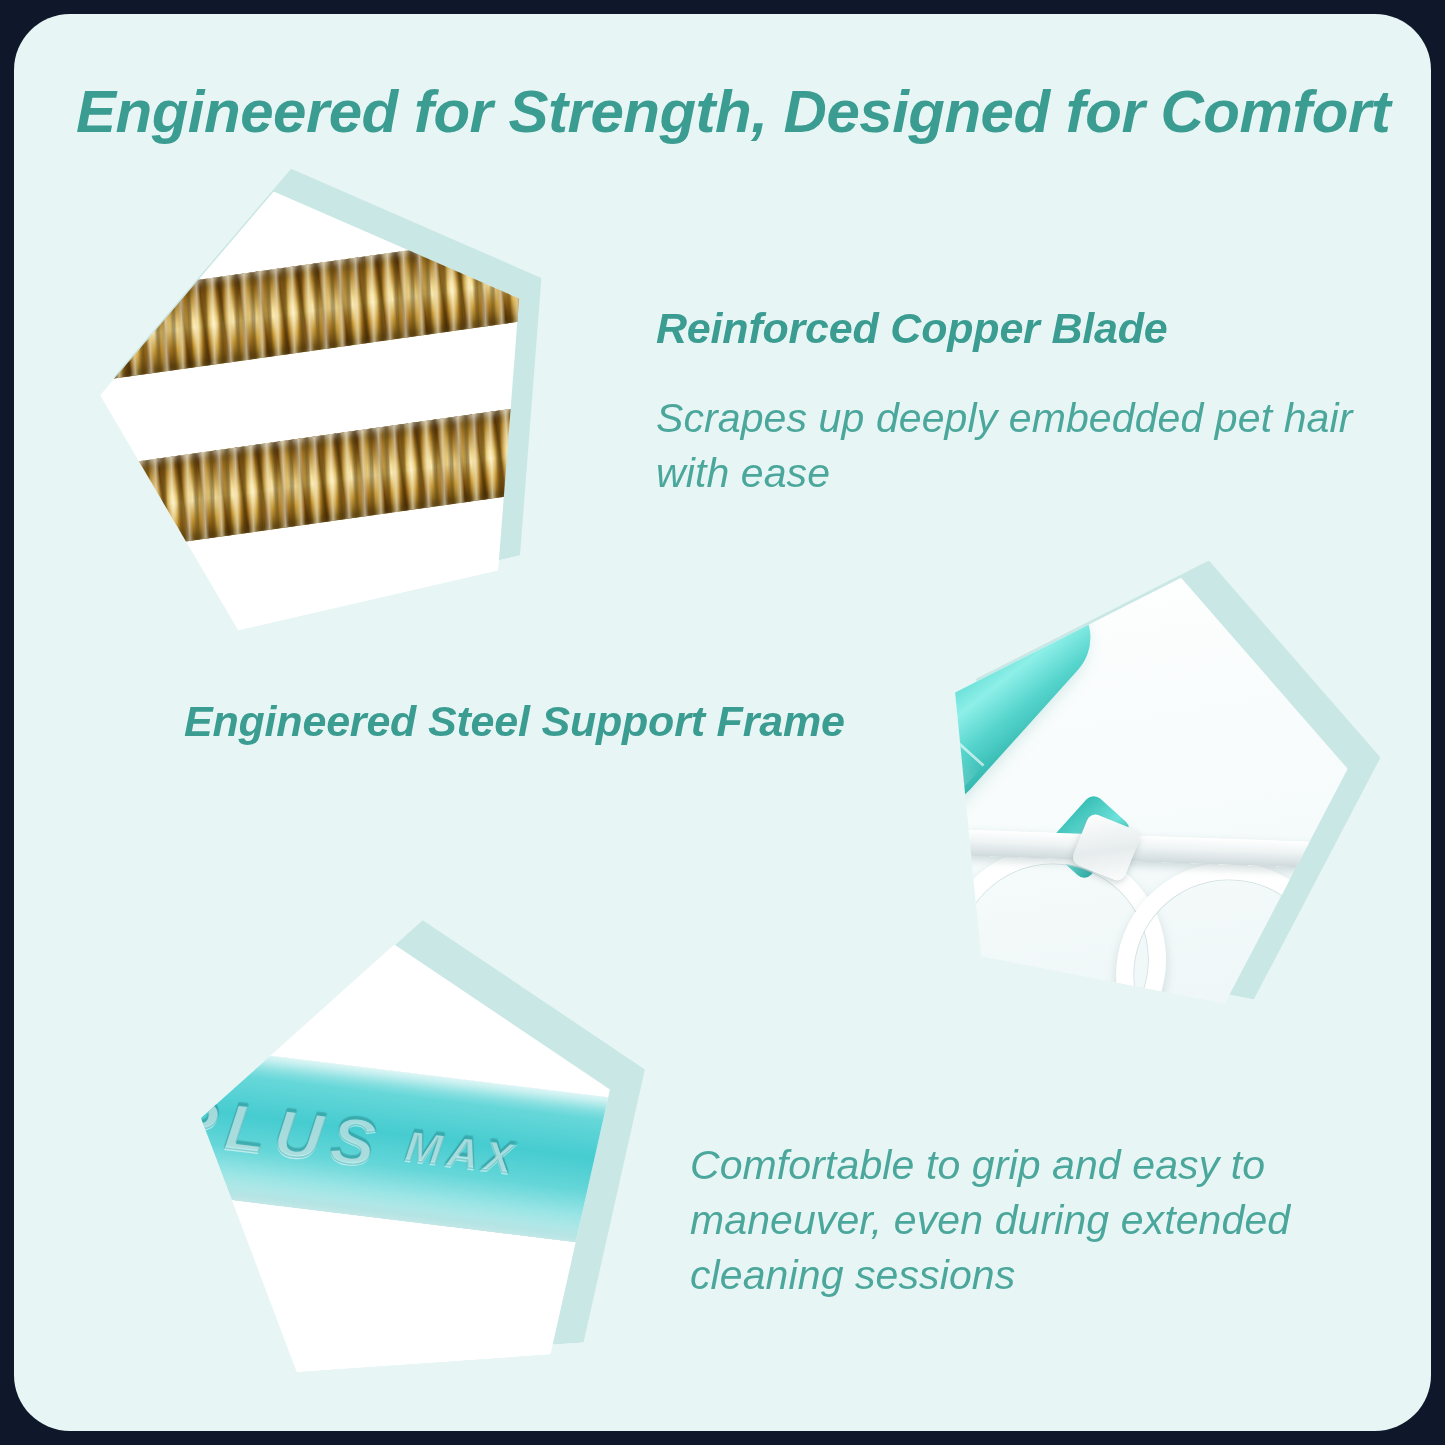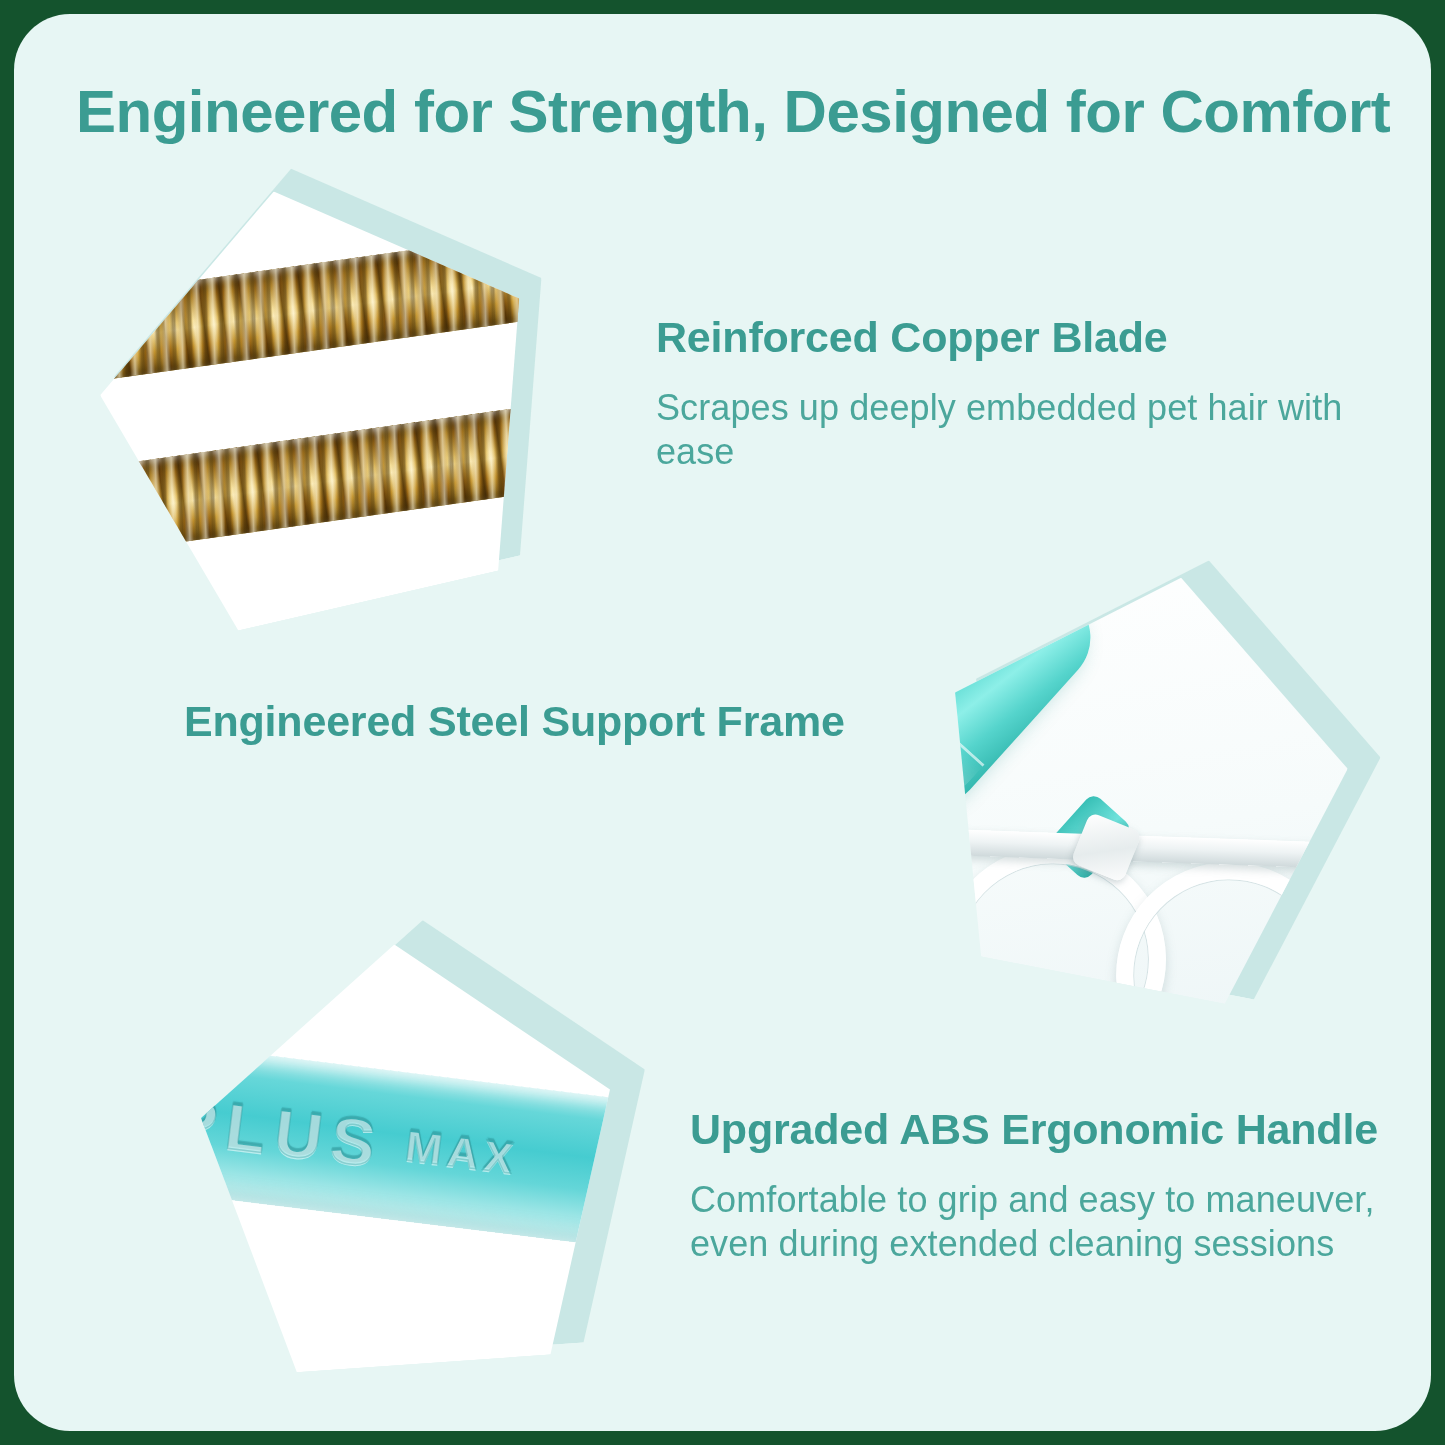--- a/index.html
+++ b/index.html
@@ -13,21 +13,22 @@
 
   body {
     background: #cdebe8;
   }
 
   
   #infographic {
     position: relative;
     width: 1445px;
     height: 1445px;
-    background: #14532d;
+    background: #0f172a;
+    font-style: italic;
   }
 
   #card {
     position: absolute;
     left: 14px;
     top: 14px;
     width: 1417px;
     height: 1417px;
     background: #e7f6f4;
     border-radius: 56px;
@@ -56,27 +57,27 @@
     font-weight: 700;
     font-size: 43px;
     line-height: 54px;
     letter-spacing: -0.2px;
     white-space: nowrap;
   }
 
   .feature-desc {
     color: #4ba79c;
     font-weight: 400;
-    font-size: 36px;
-    line-height: 44px;
+    font-size: 41px;
+    line-height: 55px;
     letter-spacing: 0.1px;
-    margin-top: 22px;
-  }
-
-  #text-blade   { left: 642px;  top: 296px;  width: 700px; }
+    margin-top: 36px;
+  }
+
+  #text-blade   { left: 642px;  top: 287px;  width: 700px; }
   #text-frame   { left: 170px;  top: 680px;  width: 680px; }
   #text-handle  { left: 676px;  top: 1088px; width: 740px; }
 
   
   .tile { position: absolute; }
 
   .tile .shadow,
   .tile .plate {
     position: absolute;
     inset: 0;
@@ -324,18 +325,17 @@
       <div class="plate">
         <div class="inner">
           <div class="plusmax-band">
             <div class="plusmax-text"><span>PLUS</span><span class="small">MAX</span></div>
           </div>
         </div>
       </div>
     </div>
 
     <div id="text-handle" class="feature-text">
-      <div class="feature-title">Upgraded ABS Ergonomic Handle</div>
       <div class="feature-desc">Comfortable to grip and easy to maneuver, even during extended cleaning sessions</div>
     </div>
 
   </div>
 </div>
 
 </body></html>

